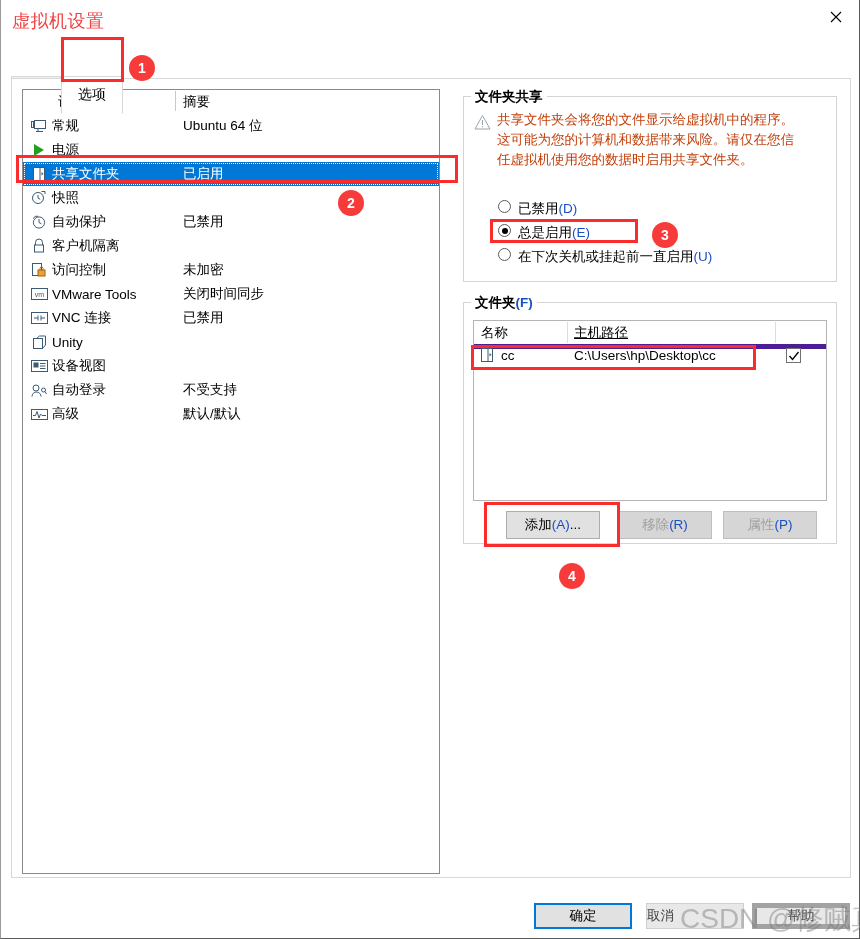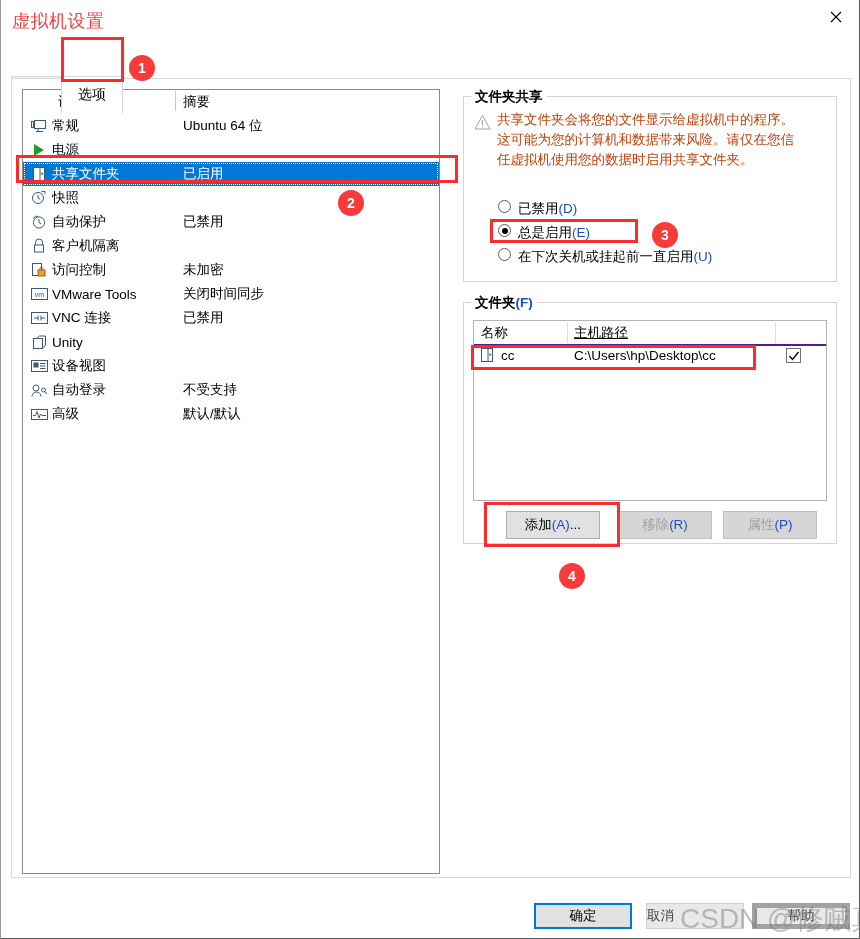--- a/index.html
+++ b/index.html
@@ -223,21 +223,21 @@
     left: 472px; top: 320px;
     width: 354px; height: 181px;
     background: #ffffff;
     border: 1px solid #b4b4b4;
     box-sizing: border-box;
   }
   #ft-header {
     position: absolute;
     left: 0; top: 0;
     width: 100%; height: 23px;
-    border-bottom: 2px solid #4c1d95;
+    border-bottom: 5px solid #4c1d95;
   }
   .ft-hcell {
     position: absolute;
     top: 3px;
     font-size: 13.5px;
   }
   #ft-h-name { left: 7px; }
   #ft-h-path { left: 100px; text-decoration: underline; }
   .ft-vsep {
     position: absolute;

